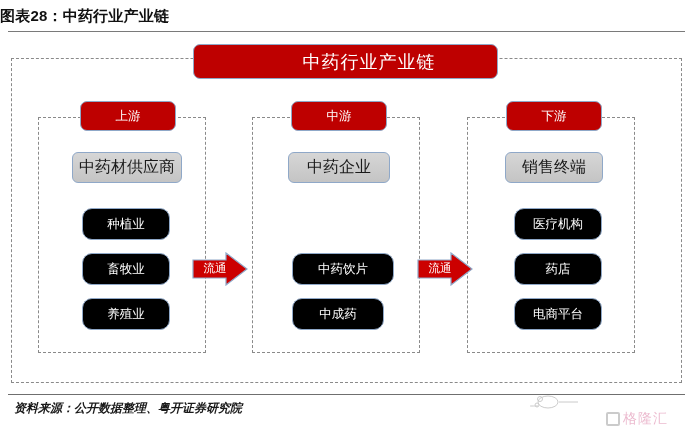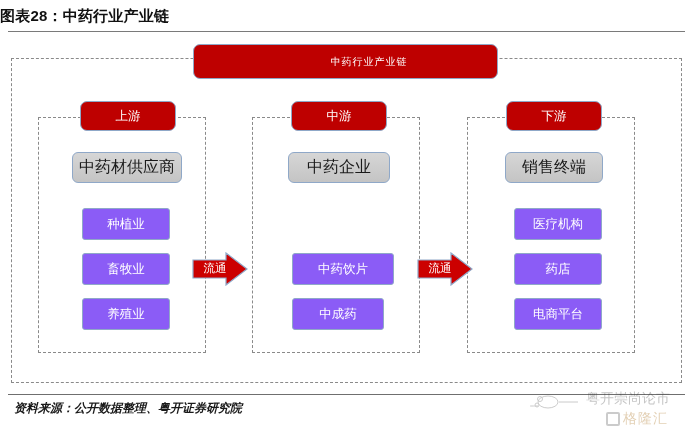--- a/index.html
+++ b/index.html
@@ -50,21 +50,21 @@
     background: #be0000;
     border: 1px solid #8fa8c8;
     border-radius: 7px;
     display: flex;
     align-items: center;
     justify-content: center;
     z-index: 5;
   }
   .main-header span {
     color: #ffffff;
-    font-size: 10px;
+    font-size: 18px;
     letter-spacing: 1px;
     margin-left: 47px;
   }
 
   
   .col-frame {
     position: absolute;
     top: 117px;
     height: 236px;
     border: 1px dashed #8a8a8a;
@@ -112,23 +112,23 @@
     text-align: right;
   }
   #gray-upstream   { left: 72px;  width: 110px; }
   #gray-midstream  { left: 288px; width: 102px; }
   #gray-downstream { left: 505px; width: 98px; }
 
   
   .item-box {
     position: absolute;
     height: 32px;
-    background: #8b5cf6;
+    background: #000000;
     border: 1px solid #8fa8c8;
-    border-radius: 3px;
+    border-radius: 10px;
     display: flex;
     align-items: center;
     justify-content: center;
     z-index: 6;
   }
   .item-box span {
     color: #ffffff;
     font-size: 12.5px;
   }
   
@@ -209,21 +209,21 @@
     align-items: center;
     gap: 3px;
   }
   .wm-logo-mark {
     width: 14px; height: 14px;
     border: 2px solid #555;
     border-radius: 2px;
   }
   .wm-logo-text {
     font-size: 14px;
-    color: #a16207;
+    color: #be185d;
     letter-spacing: 1px;
     white-space: nowrap;
   }
 </style>
 </head>
 <body>
 
 <div class="title-bar">
   <span class="title-text">图表28：中药行业产业链</span>
 </div>
@@ -304,18 +304,17 @@
 <div class="footer-source">资料来源：公开数据整理、粤开证券研究院</div>
 
 <div class="watermark">
   <svg class="wm-cloud" viewBox="0 0 52 16">
     <path d="M2,12 C2,12 8,12 10,12" stroke="#555" stroke-width="1" fill="none"></path>
     <ellipse cx="20" cy="8" rx="10" ry="6" stroke="#555" stroke-width="1" fill="none"></ellipse>
     <circle cx="12" cy="5" r="2.5" stroke="#555" stroke-width="1" fill="none"></circle>
     <circle cx="9" cy="11" r="2" stroke="#555" stroke-width="1" fill="none"></circle>
     <path d="M31,8 L50,8" stroke="#555" stroke-width="1" fill="none"></path>
   </svg>
-  <div class="wm-text">粤开崇尚论市</div>
   <div class="wm-logo">
     <div class="wm-logo-mark"></div>
     <div class="wm-logo-text">格隆汇</div>
   </div>
 </div>
 
 </body></html>

